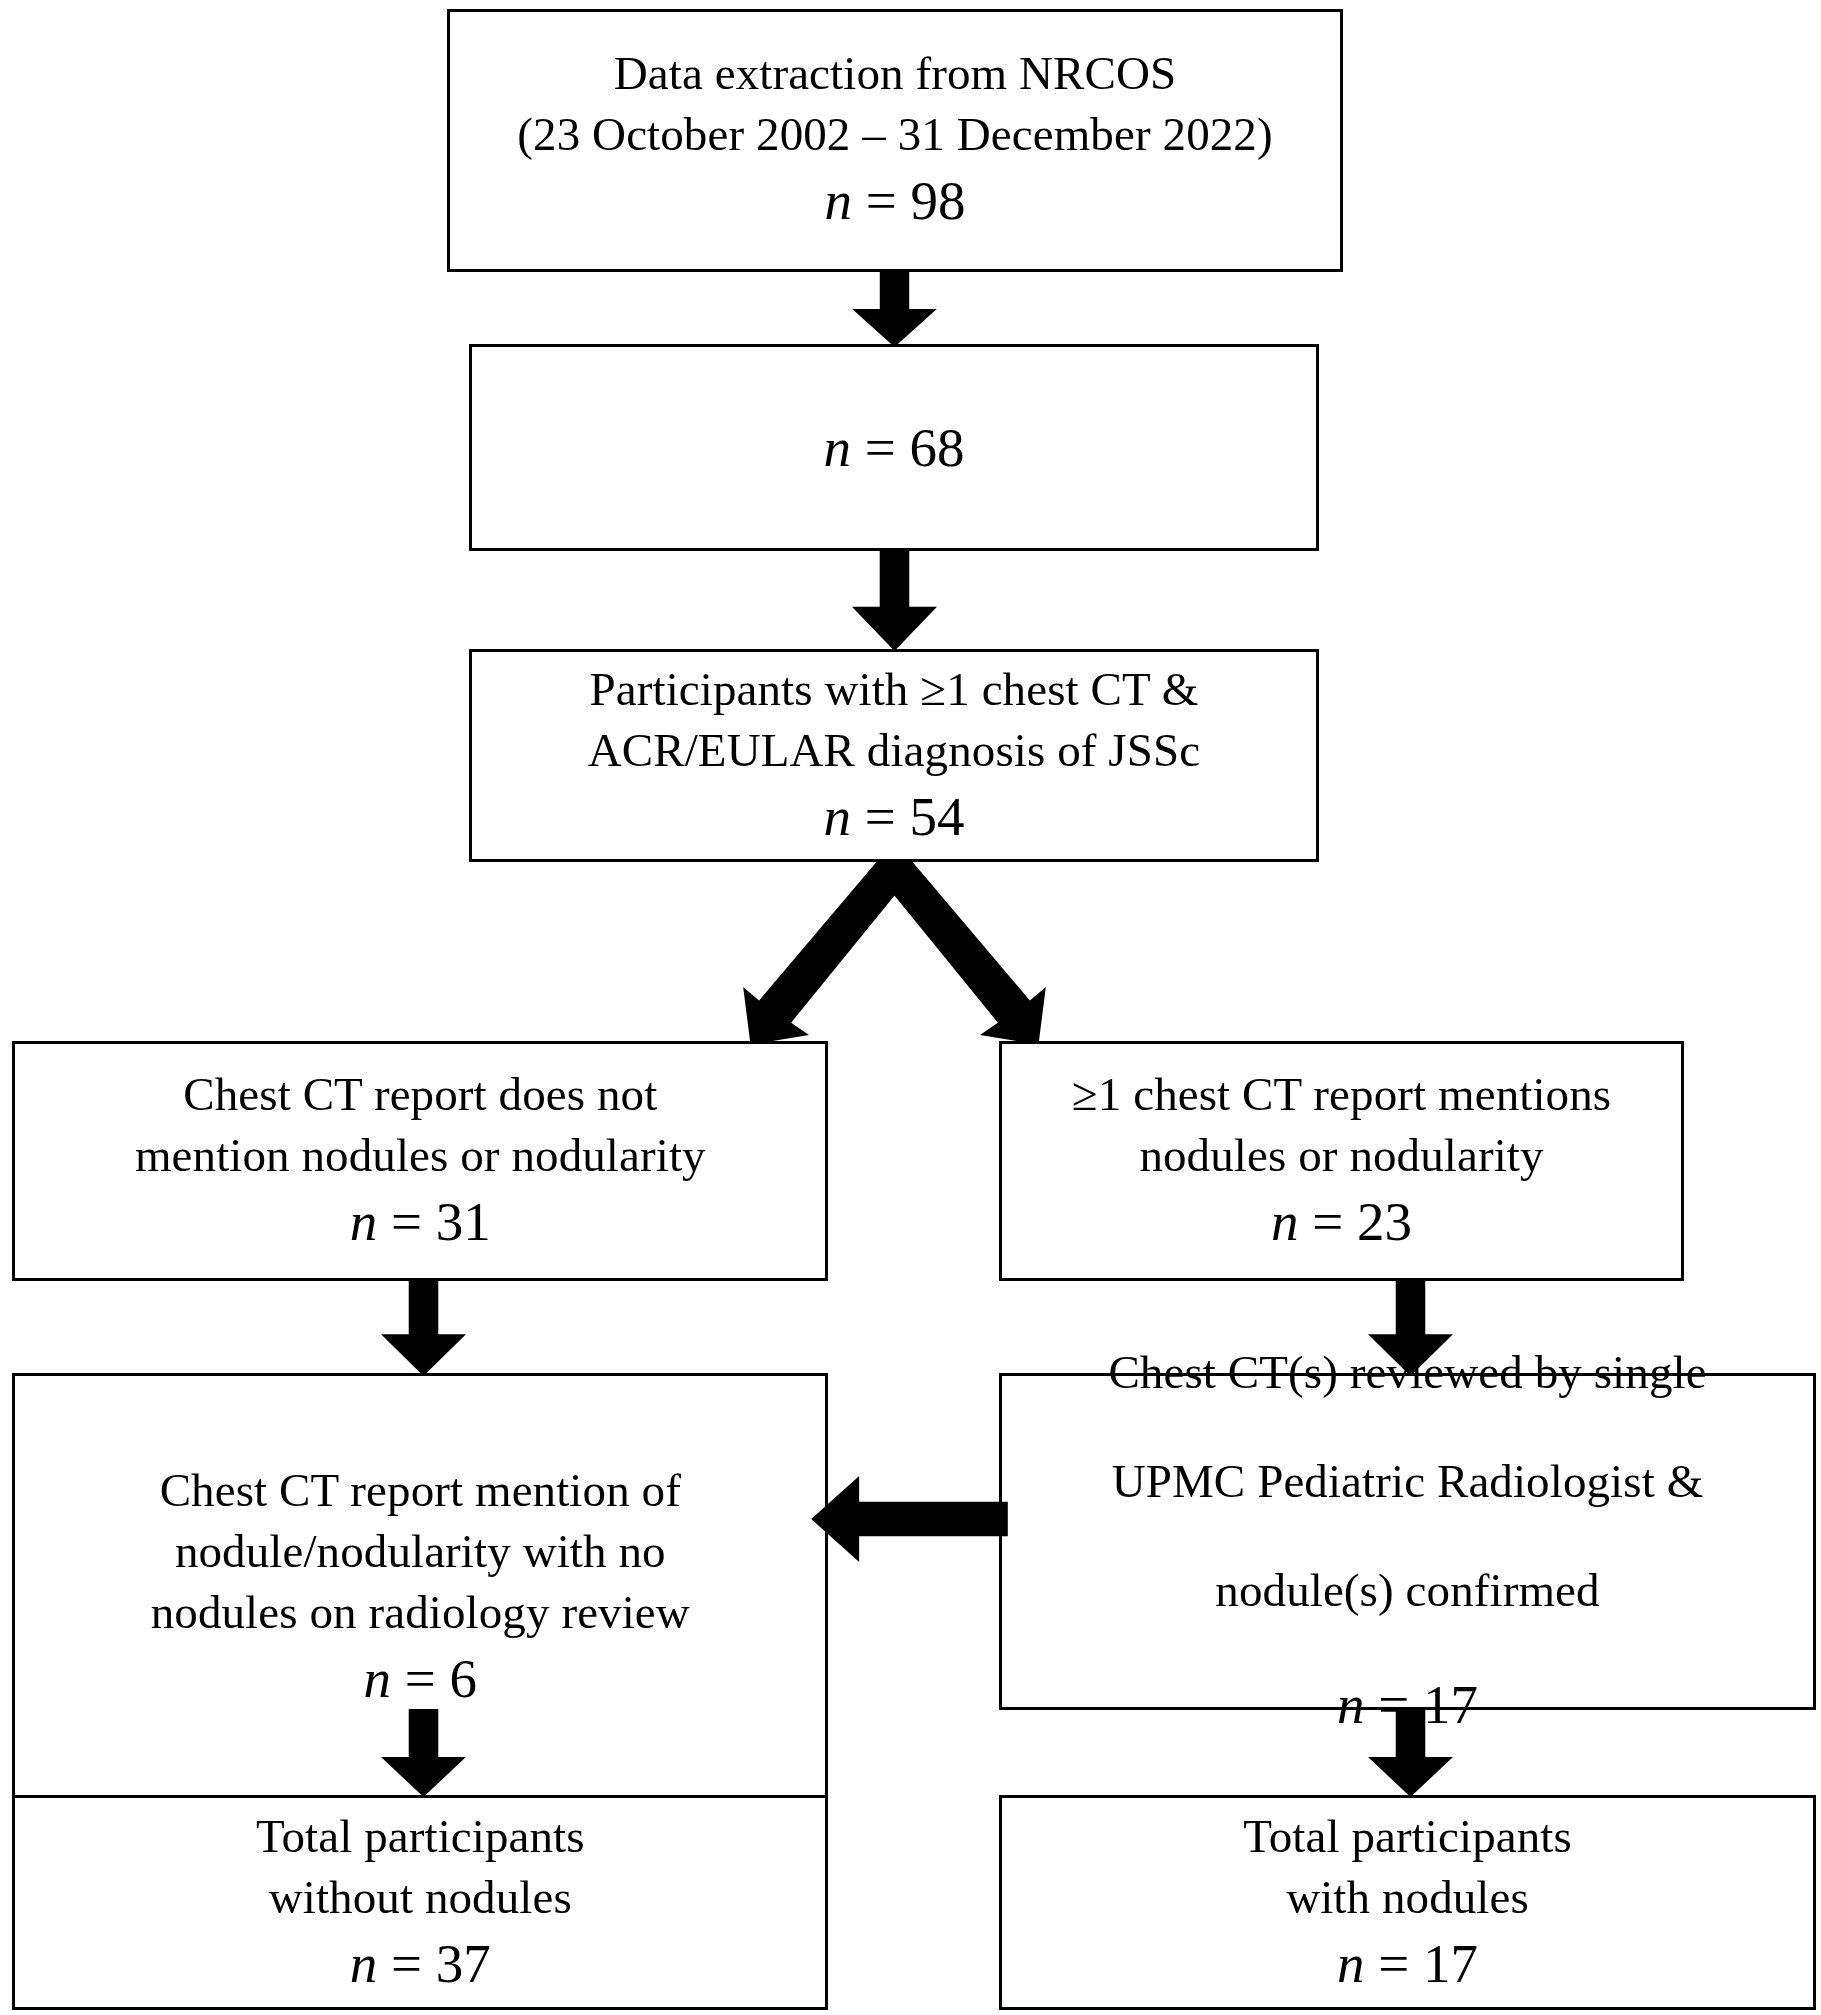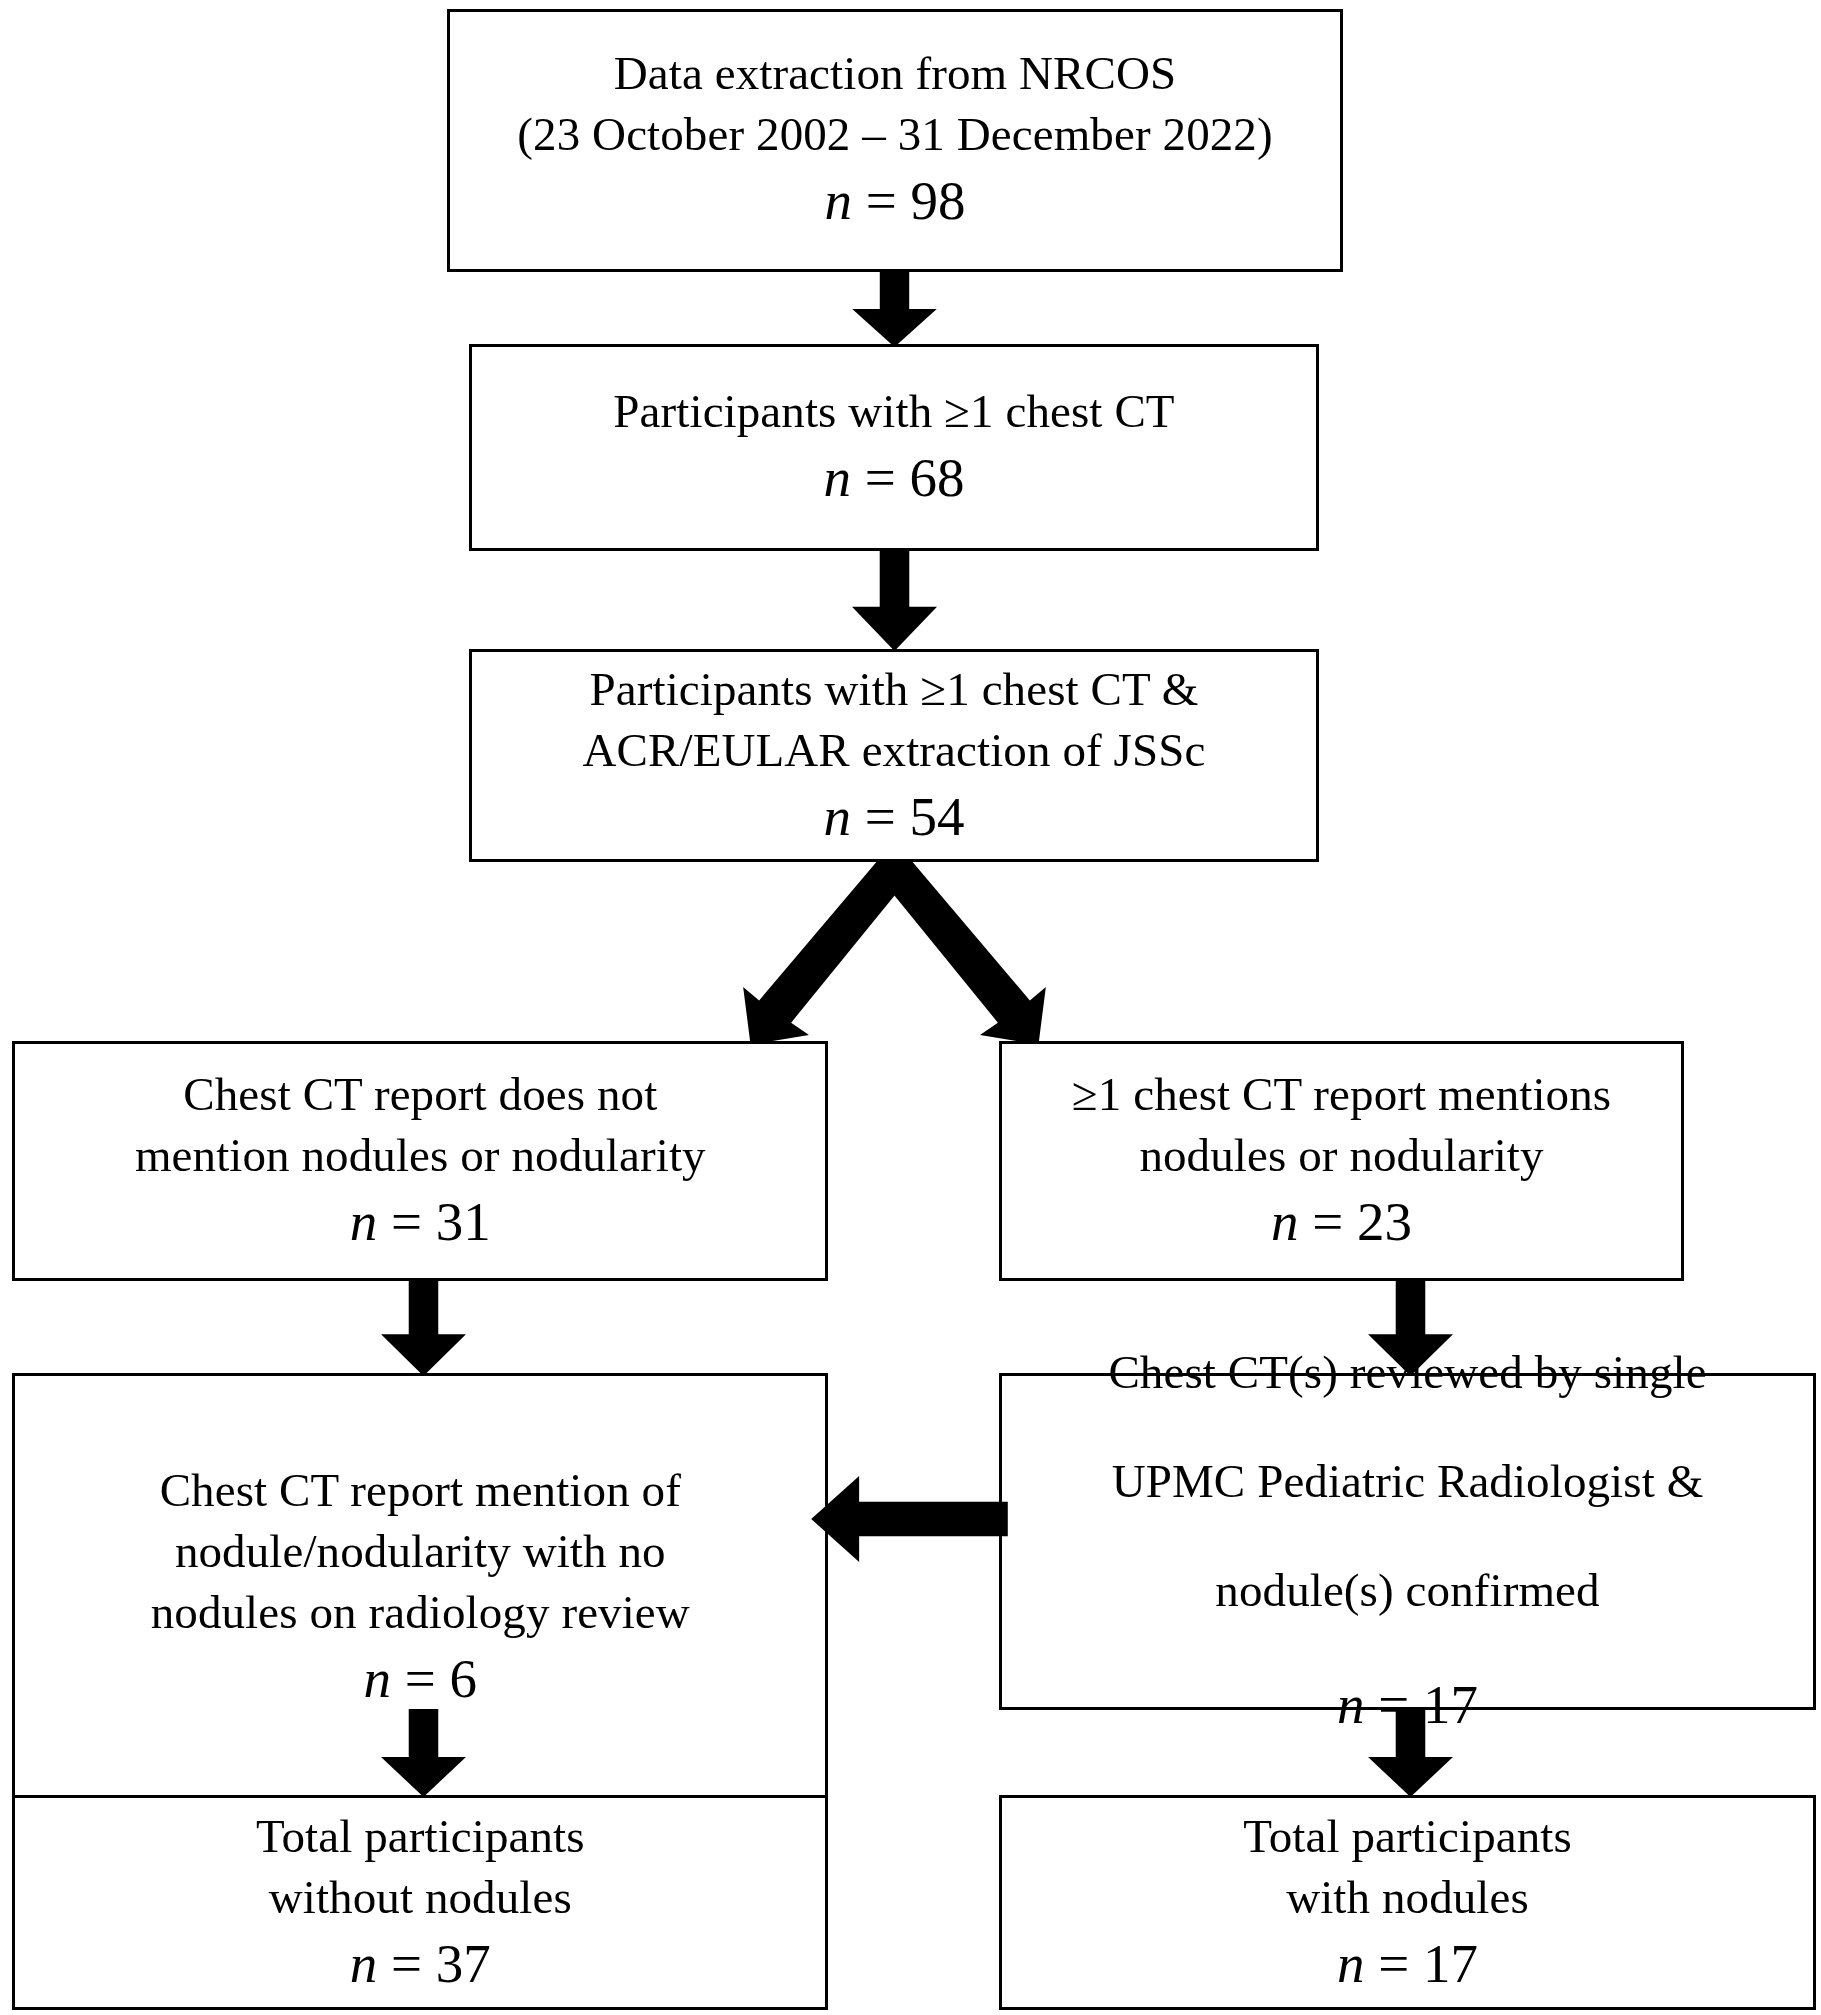--- a/index.html
+++ b/index.html
@@ -86,31 +86,30 @@
     <span class="line">Data extraction from NRCOS</span>
     <span class="line">(23 October 2002 – 31 December 2022)</span>
     <span class="nline"><em class="italic-n">n</em><span> = </span><span>98</span></span>
   </div>
 
   <svg class="arrow-v" id="arrow-1-2" viewBox="0 0 138 124">
     <polygon points="45,0 93,0 93,62 138,62 69,124 0,62 45,62" fill="#000000"></polygon>
   </svg>
 
   <div class="node" id="box-chestct">
-    <span class="line">Participants with ≥1 chest CT</span>
     <span class="nline"><em class="italic-n">n</em><span> = </span><span>68</span></span>
   </div>
 
   <svg class="arrow-v" id="arrow-2-3" viewBox="0 0 138 164">
     <polygon points="45,0 93,0 93,92 138,92 69,164 0,92 45,92" fill="#000000"></polygon>
   </svg>
 
   <div class="node" id="box-jssc">
     <span class="line">Participants with ≥1 chest CT &amp;</span>
-    <span class="line">ACR/EULAR extraction of JSSc</span>
+    <span class="line">ACR/EULAR diagnosis of JSSc</span>
     <span class="nline"><em class="italic-n">n</em><span> = </span><span>54</span></span>
   </div>
 
   <svg class="arrow-split" id="arrow-split-3" viewBox="0 0 512 300">
 
     <polygon points="262,0 229,0 36,228 10,206 22,300 117,284 88,264 272,38" fill="#000000"></polygon>
 
     <polygon points="250,0 283,0 476,228 502,206 490,300 395,284 424,264 240,38" fill="#000000"></polygon>
   </svg>
 

